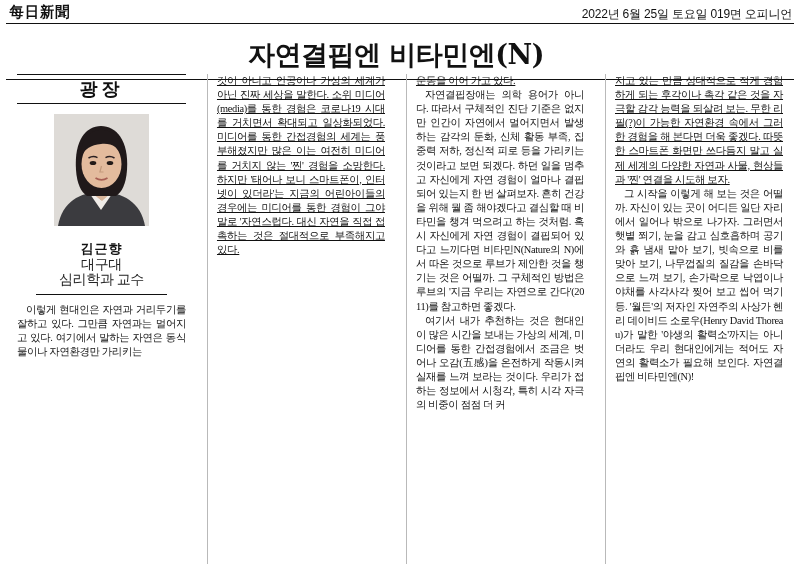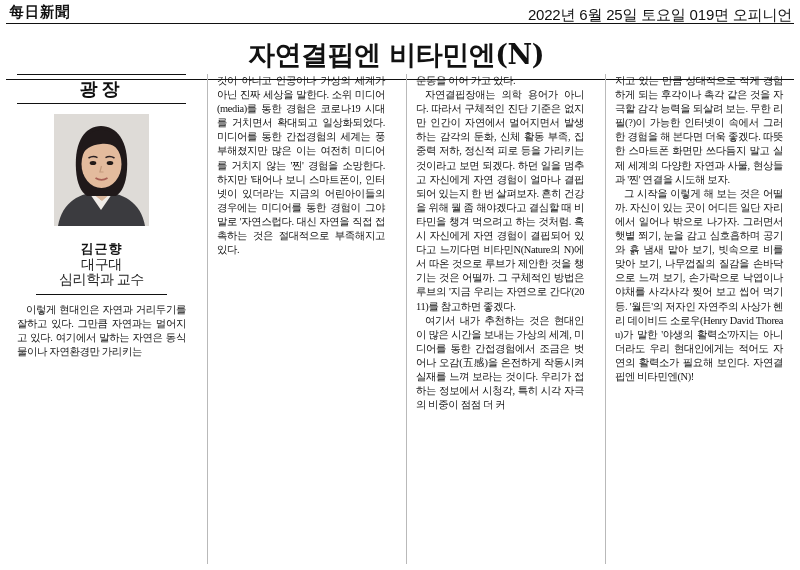--- a/index.html
+++ b/index.html
@@ -32,21 +32,21 @@
     font-family: "DejaVu Serif", serif;
     font-weight: bold;
     font-size: 15px;
     letter-spacing: 1px;
     color: #111;
     transform: scaleX(0.95);
   }
   .masthead-meta {
     position: absolute;
     right: 8px; top: 6px;
-    font-size: 15px;
+    font-size: 12px;
     font-family: "Liberation Sans", sans-serif;
     color: #111;
     letter-spacing: -0.2px;
   }
   .masthead-rule {
     position: absolute;
     left: 6px; right: 6px; top: 23px;
     height: 1px;
     background: #111;
   }
@@ -82,21 +82,21 @@
     position: relative;
     font-size: 10.4px;
     line-height: 14.1px;
     text-align: justify;
     text-justify: inter-character;
     word-break: break-all;
     letter-spacing: -0.35px;
   }
   .col + .col { border-left: 1px solid #b9b9b9; }
   .col p { margin: 0; text-indent: 9px; }
-  .col p.first { text-indent: 0; }
+  .col p.first { text-indent: 0; text-decoration: underline; }
 
   
   .bylinebox {
     width: 100%;
     margin-bottom: 8px;
     text-align: center;
   }
   .byline-title-wrap {
     border-top: 1px solid #111;
     border-bottom: 1px solid #111;
@@ -198,18 +198,18 @@
       <p class="first">것이 아니고 인공이나 가상의 세계가 아닌 진짜 세상을 말한다. 소위 미디어(media)를 통한 경험은 코로나19 시대를 거치면서 확대되고 일상화되었다. 미디어를 통한 간접경험의 세계는 풍부해졌지만 많은 이는 여전히 미디어를 거치지 않는 '찐' 경험을 소망한다. 하지만 '태어나 보니 스마트폰이, 인터넷이 있더라'는 지금의 어린아이들의 경우에는 미디어를 통한 경험이 그야말로 '자연스럽다. 대신 자연을 직접 접촉하는 것은 절대적으로 부족해지고 있다.</p>
     </div>
 
     <div class="col">
       <p class="first">운동을 이어 가고 있다.</p>
       <p>자연결핍장애는 의학 용어가 아니다. 따라서 구체적인 진단 기준은 없지만 인간이 자연에서 멀어지면서 발생하는 감각의 둔화, 신체 활동 부족, 집중력 저하, 정신적 피로 등을 가리키는 것이라고 보면 되겠다. 하던 일을 멈추고 자신에게 자연 경험이 얼마나 결핍되어 있는지 한 번 살펴보자. 흔히 건강을 위해 뭘 좀 해야겠다고 결심할 때 비타민을 챙겨 먹으려고 하는 것처럼. 혹시 자신에게 자연 경험이 결핍되어 있다고 느끼다면 비타민N(Nature의 N)에서 따온 것으로 루브가 제안한 것을 챙기는 것은 어떨까. 그 구체적인 방법은 루브의 '지금 우리는 자연으로 간다'(2011)를 참고하면 좋겠다.</p>
       <p>여기서 내가 추천하는 것은 현대인이 많은 시간을 보내는 가상의 세계, 미디어를 통한 간접경험에서 조금은 벗어나 오감(五感)을 온전하게 작동시켜 실재를 느껴 보라는 것이다. 우리가 접하는 정보에서 시청각, 특히 시각 자극의 비중이 점점 더 커</p>
     </div>
 
     <div class="col">
-      <p class="first">지고 있는 만큼 상대적으로 적게 경험하게 되는 후각이나 촉각 같은 것을 자극할 감각 능력을 되살려 보는. 무한 리필(?)이 가능한 인터넷이 속에서 그러한 경험을 해 본다면 더욱 좋겠다. 따뜻한 스마트폰 화면만 쓰다듬지 말고 실제 세계의 다양한 자연과 사물, 현상들과 '찐' 연결을 시도해 보자.</p>
+      <p class="first">지고 있는 만큼 상대적으로 적게 경험하게 되는 후각이나 촉각 같은 것을 자극할 감각 능력을 되살려 보는. 무한 리필(?)이 가능한 자연환경 속에서 그러한 경험을 해 본다면 더욱 좋겠다. 따뜻한 스마트폰 화면만 쓰다듬지 말고 실제 세계의 다양한 자연과 사물, 현상들과 '찐' 연결을 시도해 보자.</p>
       <p>그 시작을 이렇게 해 보는 것은 어떨까. 자신이 있는 곳이 어디든 일단 자리에서 일어나 밖으로 나가자. 그러면서 햇볕 쬐기, 눈을 감고 심호흡하며 공기와 흙 냄새 맡아 보기, 빗속으로 비를 맞아 보기, 나무껍질의 질감을 손바닥으로 느껴 보기, 손가락으로 낙엽이나 야채를 사각사각 찢어 보고 씹어 먹기 등. '월든'의 저자인 자연주의 사상가 헨리 데이비드 소로우(Henry David Thoreau)가 말한 '야생의 활력소'까지는 아니더라도 우리 현대인에게는 적어도 자연의 활력소가 필요해 보인다. 자연결핍엔 비타민엔(N)!</p>
     </div>
 
   </div>
 </div>
 
 </body></html>

